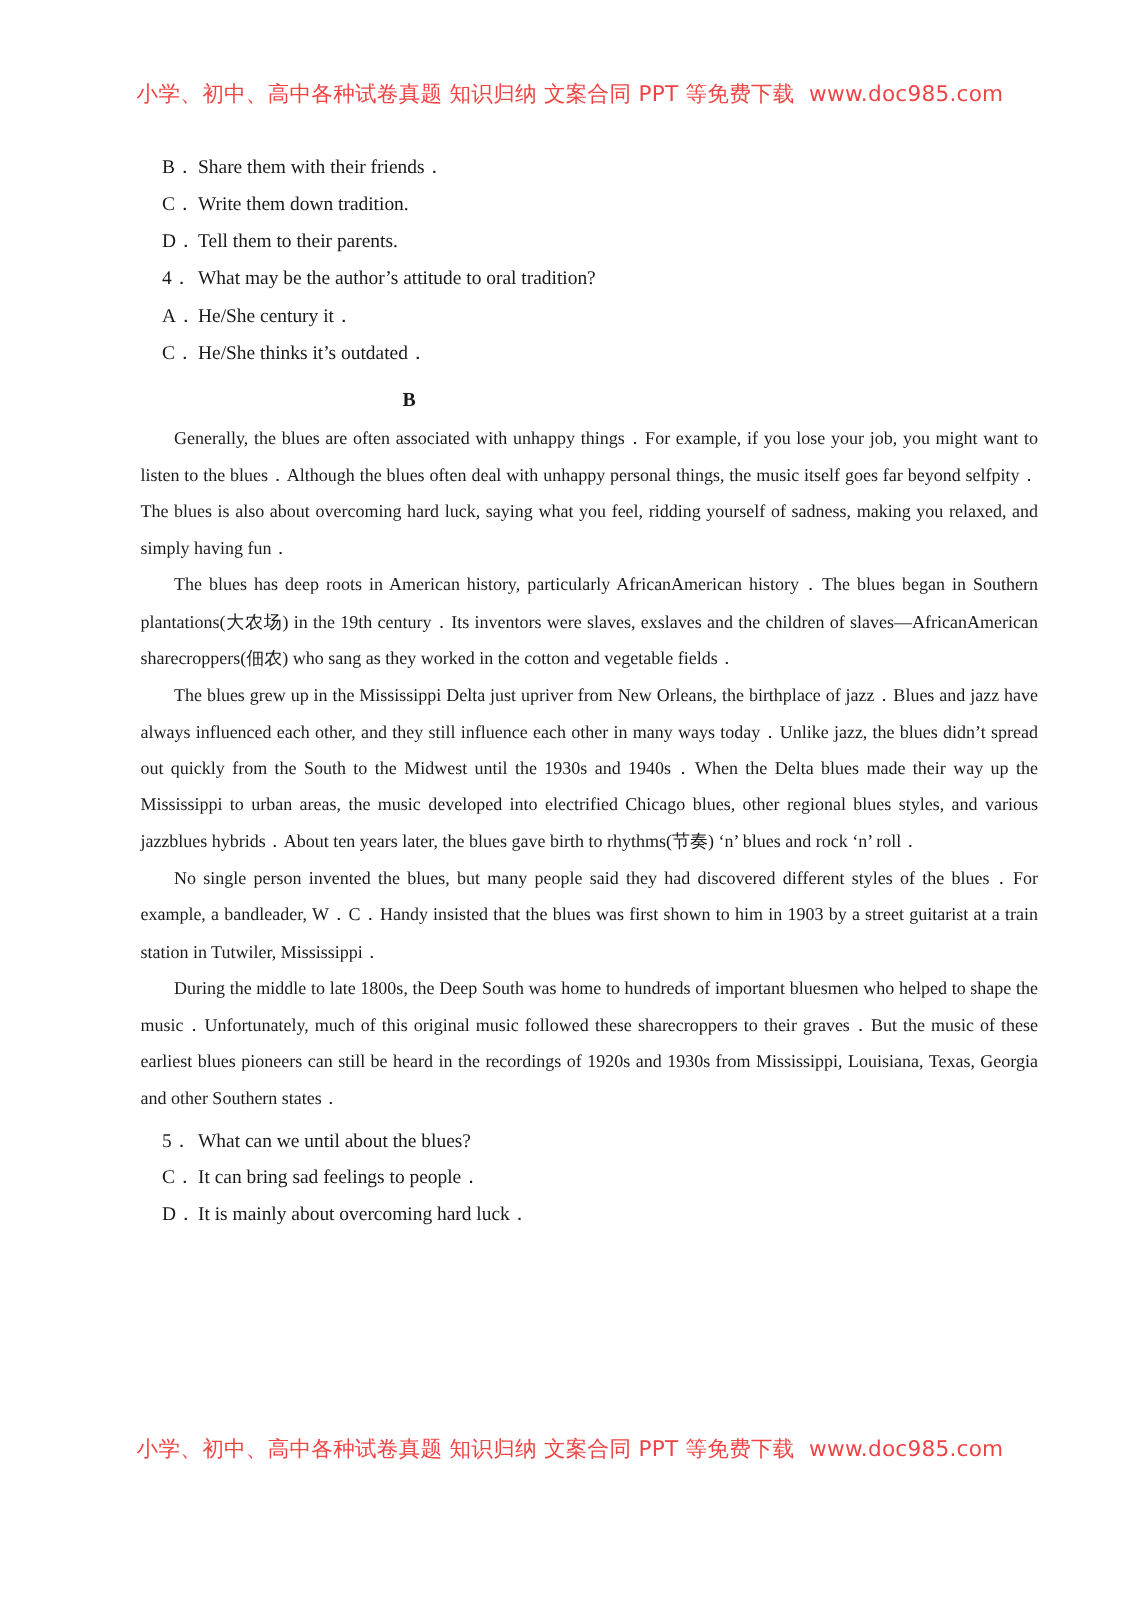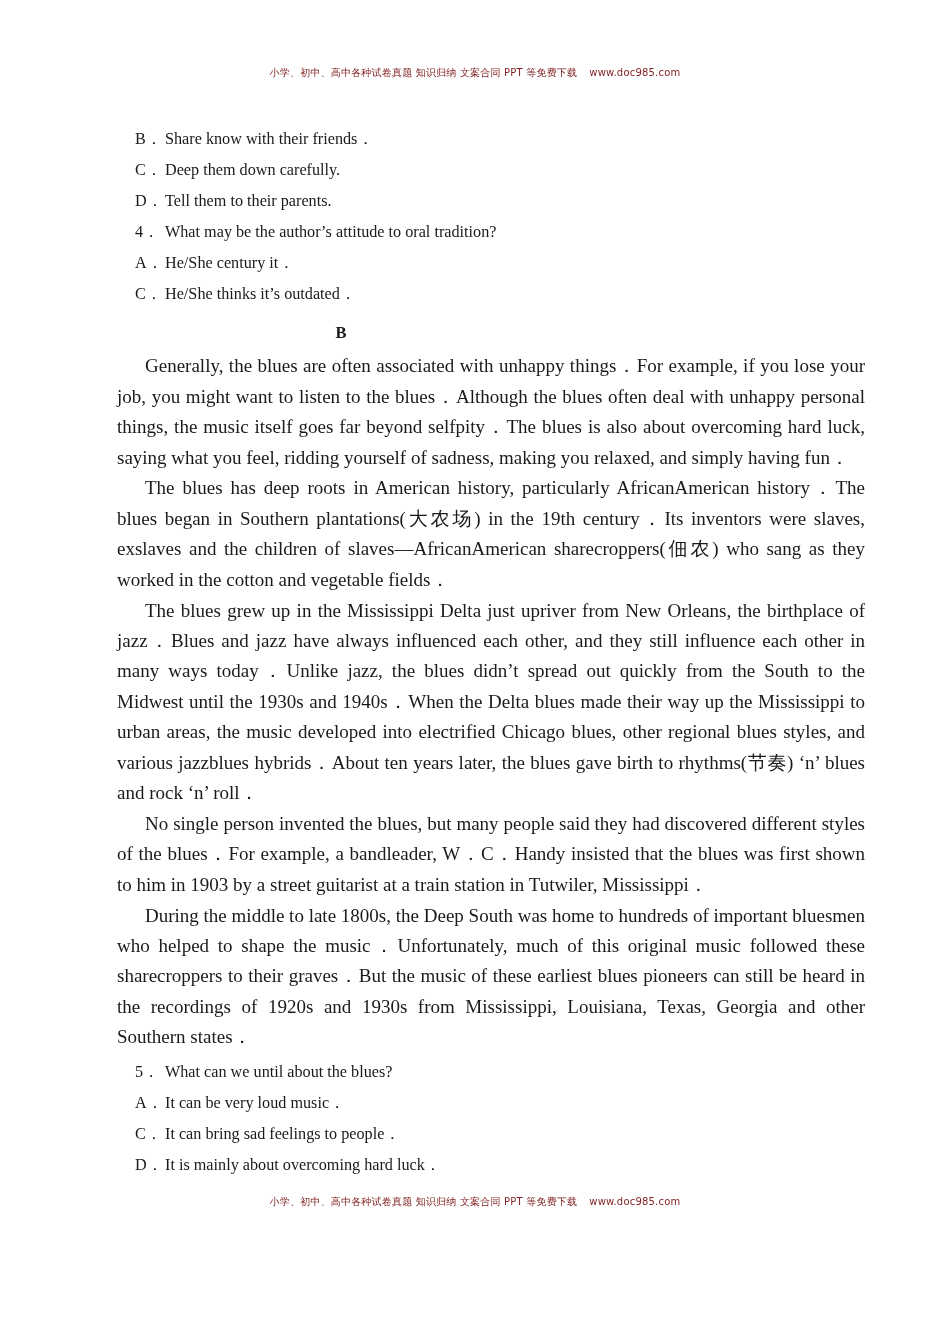--- a/index.html
+++ b/index.html
@@ -22,22 +22,22 @@
     box-sizing: border-box;
   }
 
   
   .watermark {
     position: absolute;
     left: 0;
     width: 950px;
     text-align: center;
     font-family: "DejaVu Sans", "Liberation Sans", sans-serif;
-    font-size: 10px;
-    color: #7f1d1d;
+    font-size: 18px;
+    color: #ef4444;
     letter-spacing: 0.2px;
     white-space: nowrap;
   }
   .watermark .url {
     margin-left: 12px;
   }
   .watermark-top  { top: 66px; }
   .watermark-bottom { top: 1195px; }
 
   
@@ -66,21 +66,21 @@
     text-align: center;
     font-weight: bold;
     font-size: 16.5px;
     line-height: 30.4px;
     margin: 9px 0 3px 0;
     padding-right: 300px;
   }
 
   
   .para {
-    font-size: 19px;
+    font-size: 15px;
     line-height: 30.4px;
     text-align: justify;
     text-align-last: left;
     text-justify: inter-word;
     margin: 0 0 0.5px 0;
     text-indent: 28px;
     hyphens: none;
   }
 
   .spacer-sm { height: 4px; }
@@ -90,43 +90,42 @@
 
 <div class="page">
 
   <div class="watermark watermark-top">
     <span>小学、初中、高中各种试卷真题 知识归纳 文案合同 PPT 等免费下载</span><span class="url">www.doc985.com</span>
   </div>
 
   <div class="content">
 
     <div>
-      <div class="qline"><span class="lbl">B．</span><span>Share know with their friends．</span></div>
-      <div class="qline"><span class="lbl">C．</span><span>Deep them down carefully.</span></div>
+      <div class="qline"><span class="lbl">B．</span><span>Share them with their friends．</span></div>
+      <div class="qline"><span class="lbl">C．</span><span>Write them down tradition.</span></div>
       <div class="qline"><span class="lbl">D．</span><span>Tell them to their parents.</span></div>
       <div class="qline"><span class="lbl">4．</span><span>What may be the author’s attitude to oral tradition?</span></div>
       <div class="qline"><span class="lbl">A．</span><span>He/She century it．</span></div>
       <div class="qline"><span class="lbl">C．</span><span>He/She thinks it’s outdated．</span></div>
     </div>
 
     <div class="section-mark">B</div>
 
     <div>
       <p class="para">Generally, the blues are often associated with unhappy things．For example, if you lose your job, you might want to listen to the blues．Although the blues often deal with unhappy personal things, the music itself goes far beyond selfpity．The blues is also about overcoming hard luck, saying what you feel, ridding yourself of sadness, making you relaxed, and simply having fun．</p>
       <p class="para">The blues has deep roots in American history, particularly AfricanAmerican history．The blues began in Southern plantations(大农场) in the 19th century．Its inventors were slaves, exslaves and the children of slaves—AfricanAmerican sharecroppers(佃农) who sang as they worked in the cotton and vegetable fields．</p>
       <p class="para">The blues grew up in the Mississippi Delta just upriver from New Orleans, the birthplace of jazz．Blues and jazz have always influenced each other, and they still influence each other in many ways today．Unlike jazz, the blues didn’t spread out quickly from the South to the Midwest until the 1930s and 1940s．When the Delta blues made their way up the Mississippi to urban areas, the music developed into electrified Chicago blues, other regional blues styles, and various jazzblues hybrids．About ten years later, the blues gave birth to rhythms(节奏) ‘n’ blues and rock ‘n’ roll．</p>
       <p class="para">No single person invented the blues, but many people said they had discovered different styles of the blues．For example, a bandleader, W．C．Handy insisted that the blues was first shown to him in 1903 by a street guitarist at a train station in Tutwiler, Mississippi．</p>
       <p class="para">During the middle to late 1800s, the Deep South was home to hundreds of important bluesmen who helped to shape the music．Unfortunately, much of this original music followed these sharecroppers to their graves．But the music of these earliest blues pioneers can still be heard in the recordings of 1920s and 1930s from Mississippi, Louisiana, Texas, Georgia and other Southern states．</p>
     </div>
 
     <div class="spacer-sm"></div>
 
     <div>
       <div class="qline"><span class="lbl">5．</span><span>What can we until about the blues?</span></div>
-      <div class="qline"><span class="lbl">A．</span><span>It can be very loud music．</span></div>
       <div class="qline"><span class="lbl">C．</span><span>It can bring sad feelings to people．</span></div>
       <div class="qline"><span class="lbl">D．</span><span>It is mainly about overcoming hard luck．</span></div>
     </div>
 
   </div>
 
   <div class="watermark watermark-bottom">
     <span>小学、初中、高中各种试卷真题 知识归纳 文案合同 PPT 等免费下载</span><span class="url">www.doc985.com</span>
   </div>
 

